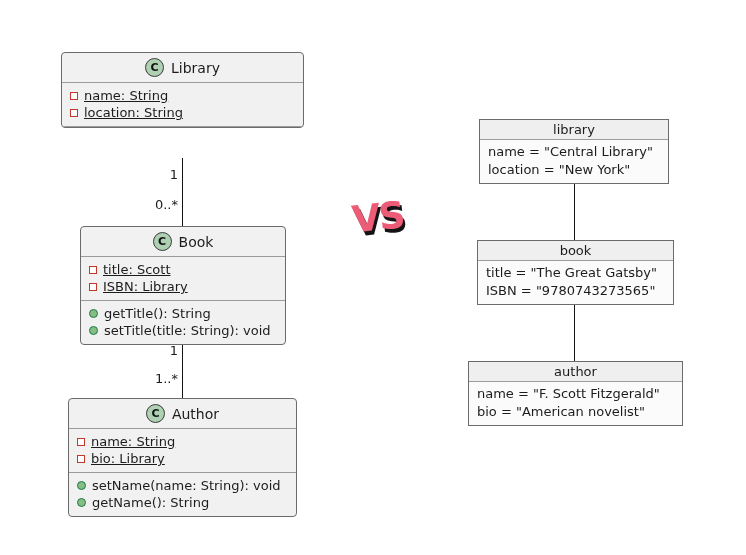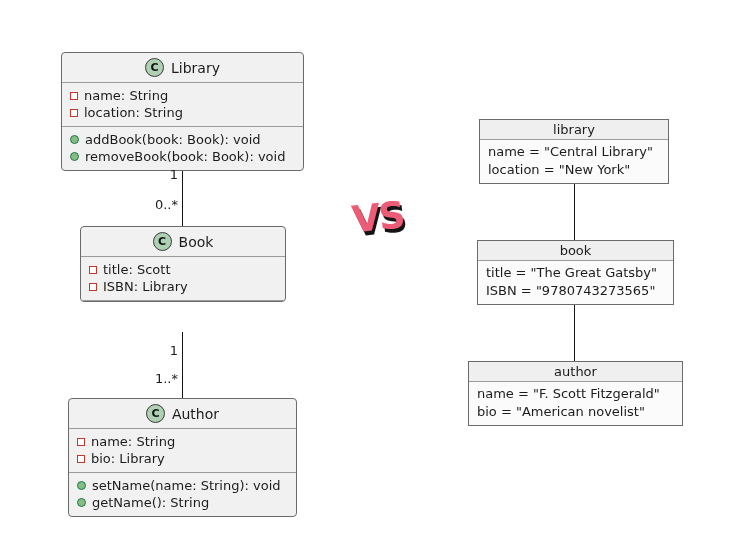--- a/index.html
+++ b/index.html
@@ -16,21 +16,21 @@
     display:flex;align-items:center;justify-content:center;gap:7px;
     padding:5px 10px;border-bottom:1px solid #9c9c9c;
   }
   .c-circle{
     width:17px;height:17px;border-radius:50%;background:#add1b2;border:1px solid #3a3a3a;
     display:flex;align-items:center;justify-content:center;
     font-weight:bold;font-size:11px;line-height:1;flex:none;color:#111;
   }
   .class-name{font-size:14px;white-space:nowrap;}
   .section{padding:4px 8px 5px 8px;}
-  .section.attrs{border-bottom:1px solid #9c9c9c;}
+  .section.attrs{border-bottom:1px solid #9c9c9c;text-decoration:underline;}
   .member-row{display:flex;align-items:center;gap:6px;line-height:17px;white-space:nowrap;}
   .sq-icon{width:6px;height:6px;border:1px solid #c0392b;background:#ffffff;flex:none;}
   .dot-icon{width:7px;height:7px;border-radius:50%;background:#84be84;border:1px solid #1f7a46;flex:none;}
   
   .obj-box{
     position:absolute;background:#fbfbfb;border:1px solid #6b6b6b;font-size:13px;
     z-index:1;box-sizing:border-box;
   }
   .obj-header{
     text-align:center;padding:2px 8px;background:#efefef;border-bottom:1px solid #9c9c9c;
@@ -69,45 +69,45 @@
     <div class="section attrs">
       <div class="member-row">
         <span class="sq-icon"></span>
         <span>name: String</span>
       </div>
       <div class="member-row">
         <span class="sq-icon"></span>
         <span>location: String</span>
       </div>
     </div>
-    <div class="section">
-      <div class="member-row">
-        <span class="dot-icon"></span>
-        <span>addBook(book: Book): void</span>
-      </div>
-      <div class="member-row">
-        <span class="dot-icon"></span>
-        <span>removeBook(book: Book): void</span>
-      </div>
-    </div>
   </div>
 
   <div class="class-box" style="left:80px;top:226px;min-width:206px;">
     <div class="class-header">
       <span class="c-circle">C</span>
       <span class="class-name">Book</span>
     </div>
     <div class="section attrs">
       <div class="member-row">
         <span class="sq-icon"></span>
         <span>title: Scott</span>
       </div>
       <div class="member-row">
         <span class="sq-icon"></span>
         <span>ISBN: Library</span>
+      </div>
+    </div>
+    <div class="section">
+      <div class="member-row">
+        <span class="dot-icon"></span>
+        <span>getTitle(): String</span>
+      </div>
+      <div class="member-row">
+        <span class="dot-icon"></span>
+        <span>setTitle(title: String): void</span>
       </div>
     </div>
   </div>
 
   <div class="class-box" style="left:68px;top:398px;min-width:229px;">
     <div class="class-header">
       <span class="c-circle">C</span>
       <span class="class-name">Author</span>
     </div>
     <div class="section attrs">

